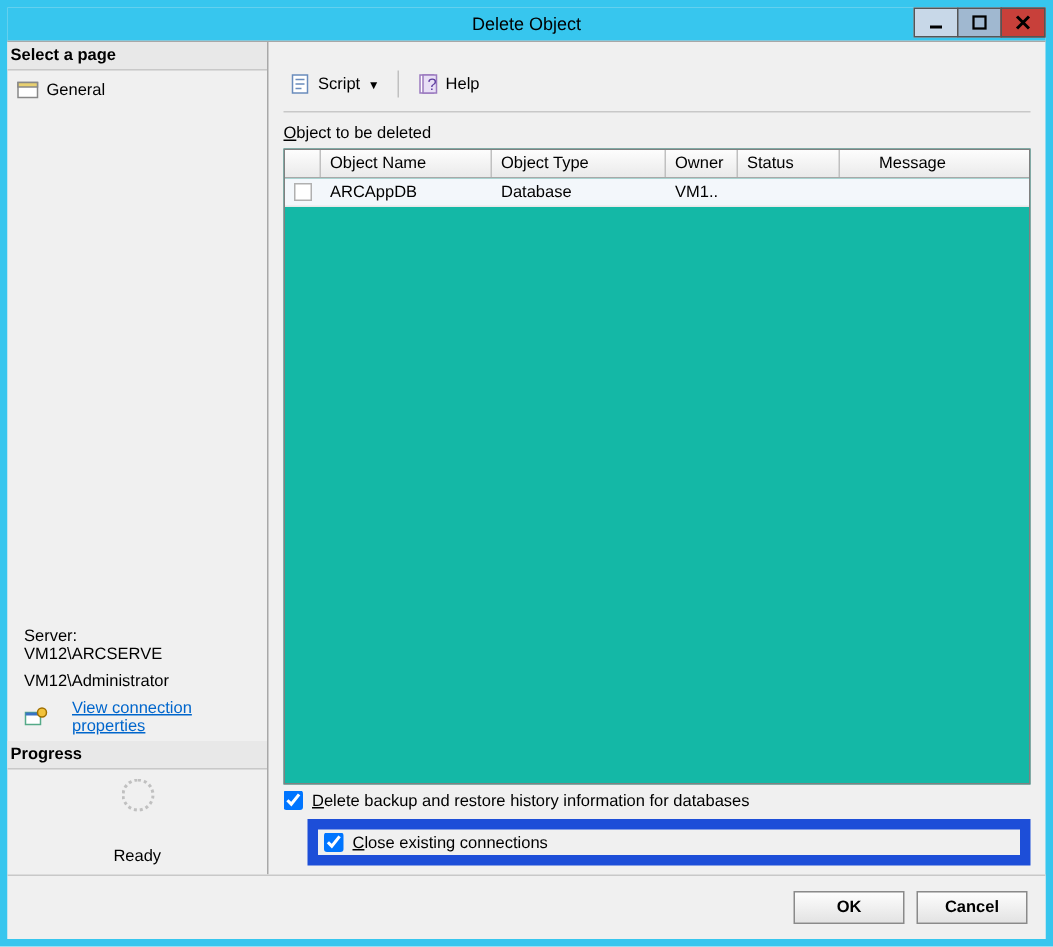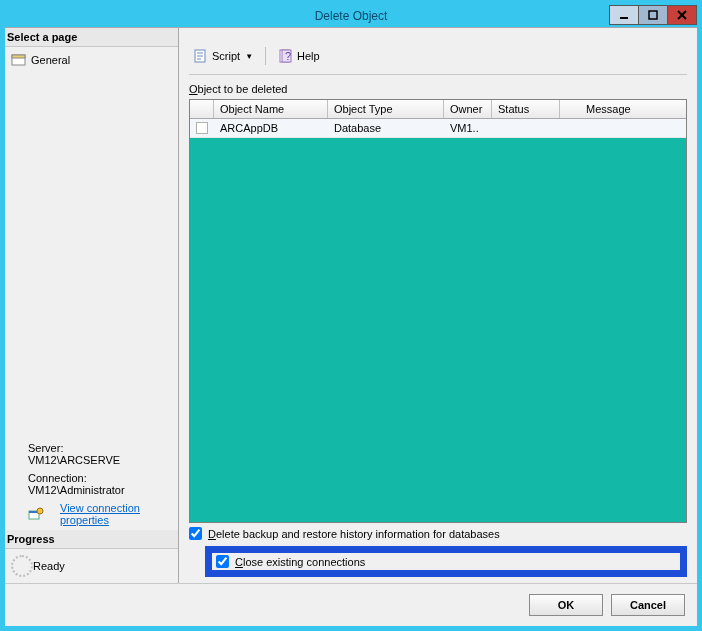--- a/index.html
+++ b/index.html
@@ -1,38 +1,38 @@
 <!DOCTYPE html>
 <html><head>
   <meta charset="utf-8">
   <style>
     * { box-sizing: border-box; font-family: "Segoe UI", Tahoma, sans-serif; font-size: 11px; }
     html, body { margin: 0; padding: 0; }
     .frame { width: 702px; height: 631px; background: #37c6ee; padding: 5px; position: relative; }
     .window { width: 692px; height: 621px; background: #f0f0f0; position: relative; display: flex; flex-direction: column; }
     .titlebar { height: 22px; background: #37c6ee; display: flex; align-items: center; position: relative; }
-    .titlebar-title { flex: 1; text-align: center; color: #0c4a6e; font-size: 12px; }
+    .titlebar-title { flex: 1; text-align: center; color: #000000; font-size: 12px; }
     .win-buttons { position: absolute; right: 0; top: 0; display: flex; }
     .win-btn { width: 30px; height: 20px; display: flex; align-items: center; justify-content: center; border: 1px solid #555; background: #c8d8e8; margin-left: -1px; }
     .win-btn.min { background: #c8d8e8; }
     .win-btn.max { background: #a0b8d0; }
     .win-btn.close { background: #c8403a; color: #fff; }
     .body { flex: 1; display: flex; border-top: 1px solid #a8a8a8; }
     .left-pane { width: 174px; background: #f0f0f0; border-right: 1px solid #a8a8a8; display: flex; flex-direction: column; }
     .section-header { background: #e8e8e8; border-bottom: 1px solid #c8c8c8; padding: 3px 2px; font-weight: bold; }
     .section-body { padding: 4px 6px; }
     .page-item { display: flex; align-items: center; gap: 4px; padding: 2px 0; cursor: pointer; }
     .page-icon { width: 16px; height: 14px; display: inline-block; }
     .spacer { flex: 1; }
-    .conn-block { padding: 4px 23px; margin-top: 20px; }
+    .conn-block { padding: 4px 11px; margin-top: 20px; }
     .conn-label { margin-top: 2px; }
     .conn-val { margin-bottom: 6px; }
     .link-like { color: #0066cc; text-decoration: underline; display: flex; align-items: center; gap: 16px; cursor: pointer; }
     .link-icon { width: 16px; height: 14px; }
-    .progress-block { padding: 6px; display: flex; align-items: center; gap: 0; }
+    .progress-block { padding: 6px; display: flex; align-items: center; gap: 24px; flex-direction: column; }
     .progress-ring { width: 22px; height: 22px; border: 2px dotted #c0c0c0; border-radius: 50%; }
     .right-pane { flex: 1; display: flex; flex-direction: column; padding: 14px 10px 6px 10px; }
     .toolbar { display: flex; align-items: center; gap: 4px; border-bottom: 1px solid #c8c8c8; padding: 4px 0 8px 0; }
     .tool-item { display: flex; align-items: center; gap: 3px; padding: 2px 4px; cursor: pointer; }
     .tool-item .drop { font-size: 8px; margin-left: 2px; }
     .tool-sep { width: 1px; height: 18px; background: #c0c0c0; margin: 0 4px; }
     .caption { margin: 8px 0 4px 0; }
     .underline-letter { text-decoration: underline; }
     .grid { flex: 1; border: 1px solid #808080; background: #14b8a6; overflow: hidden; }
     .grid-header { display: flex; background: linear-gradient(#fdfdfd, #eaeaea); border-bottom: 1px solid #a8a8a8; }
@@ -94,21 +94,20 @@
                 </svg>
             </span>
             <span>General</span>
           </div>
         </div>
         <div class="spacer"></div>
 
         <div class="conn-block">
           <div class="conn-label">Server:</div>
           <div class="conn-val">VM12\ARCSERVE</div>
-          <div class="conn-label">Connection:</div>
           <div class="conn-val">VM12\Administrator</div>
           <div class="link-like">
             <span class="link-icon">
               <svg width="16" height="14">
                   <rect x="1" y="4" width="10" height="8" fill="#fff" stroke="#5a8"></rect>
                   <rect x="1" y="4" width="10" height="2" fill="#3a74c4"></rect>
                   <circle cx="12" cy="4" r="3" fill="#f2c23a" stroke="#a07000"></circle>
                 </svg>
             </span>
             <span>View connection properties</span>

